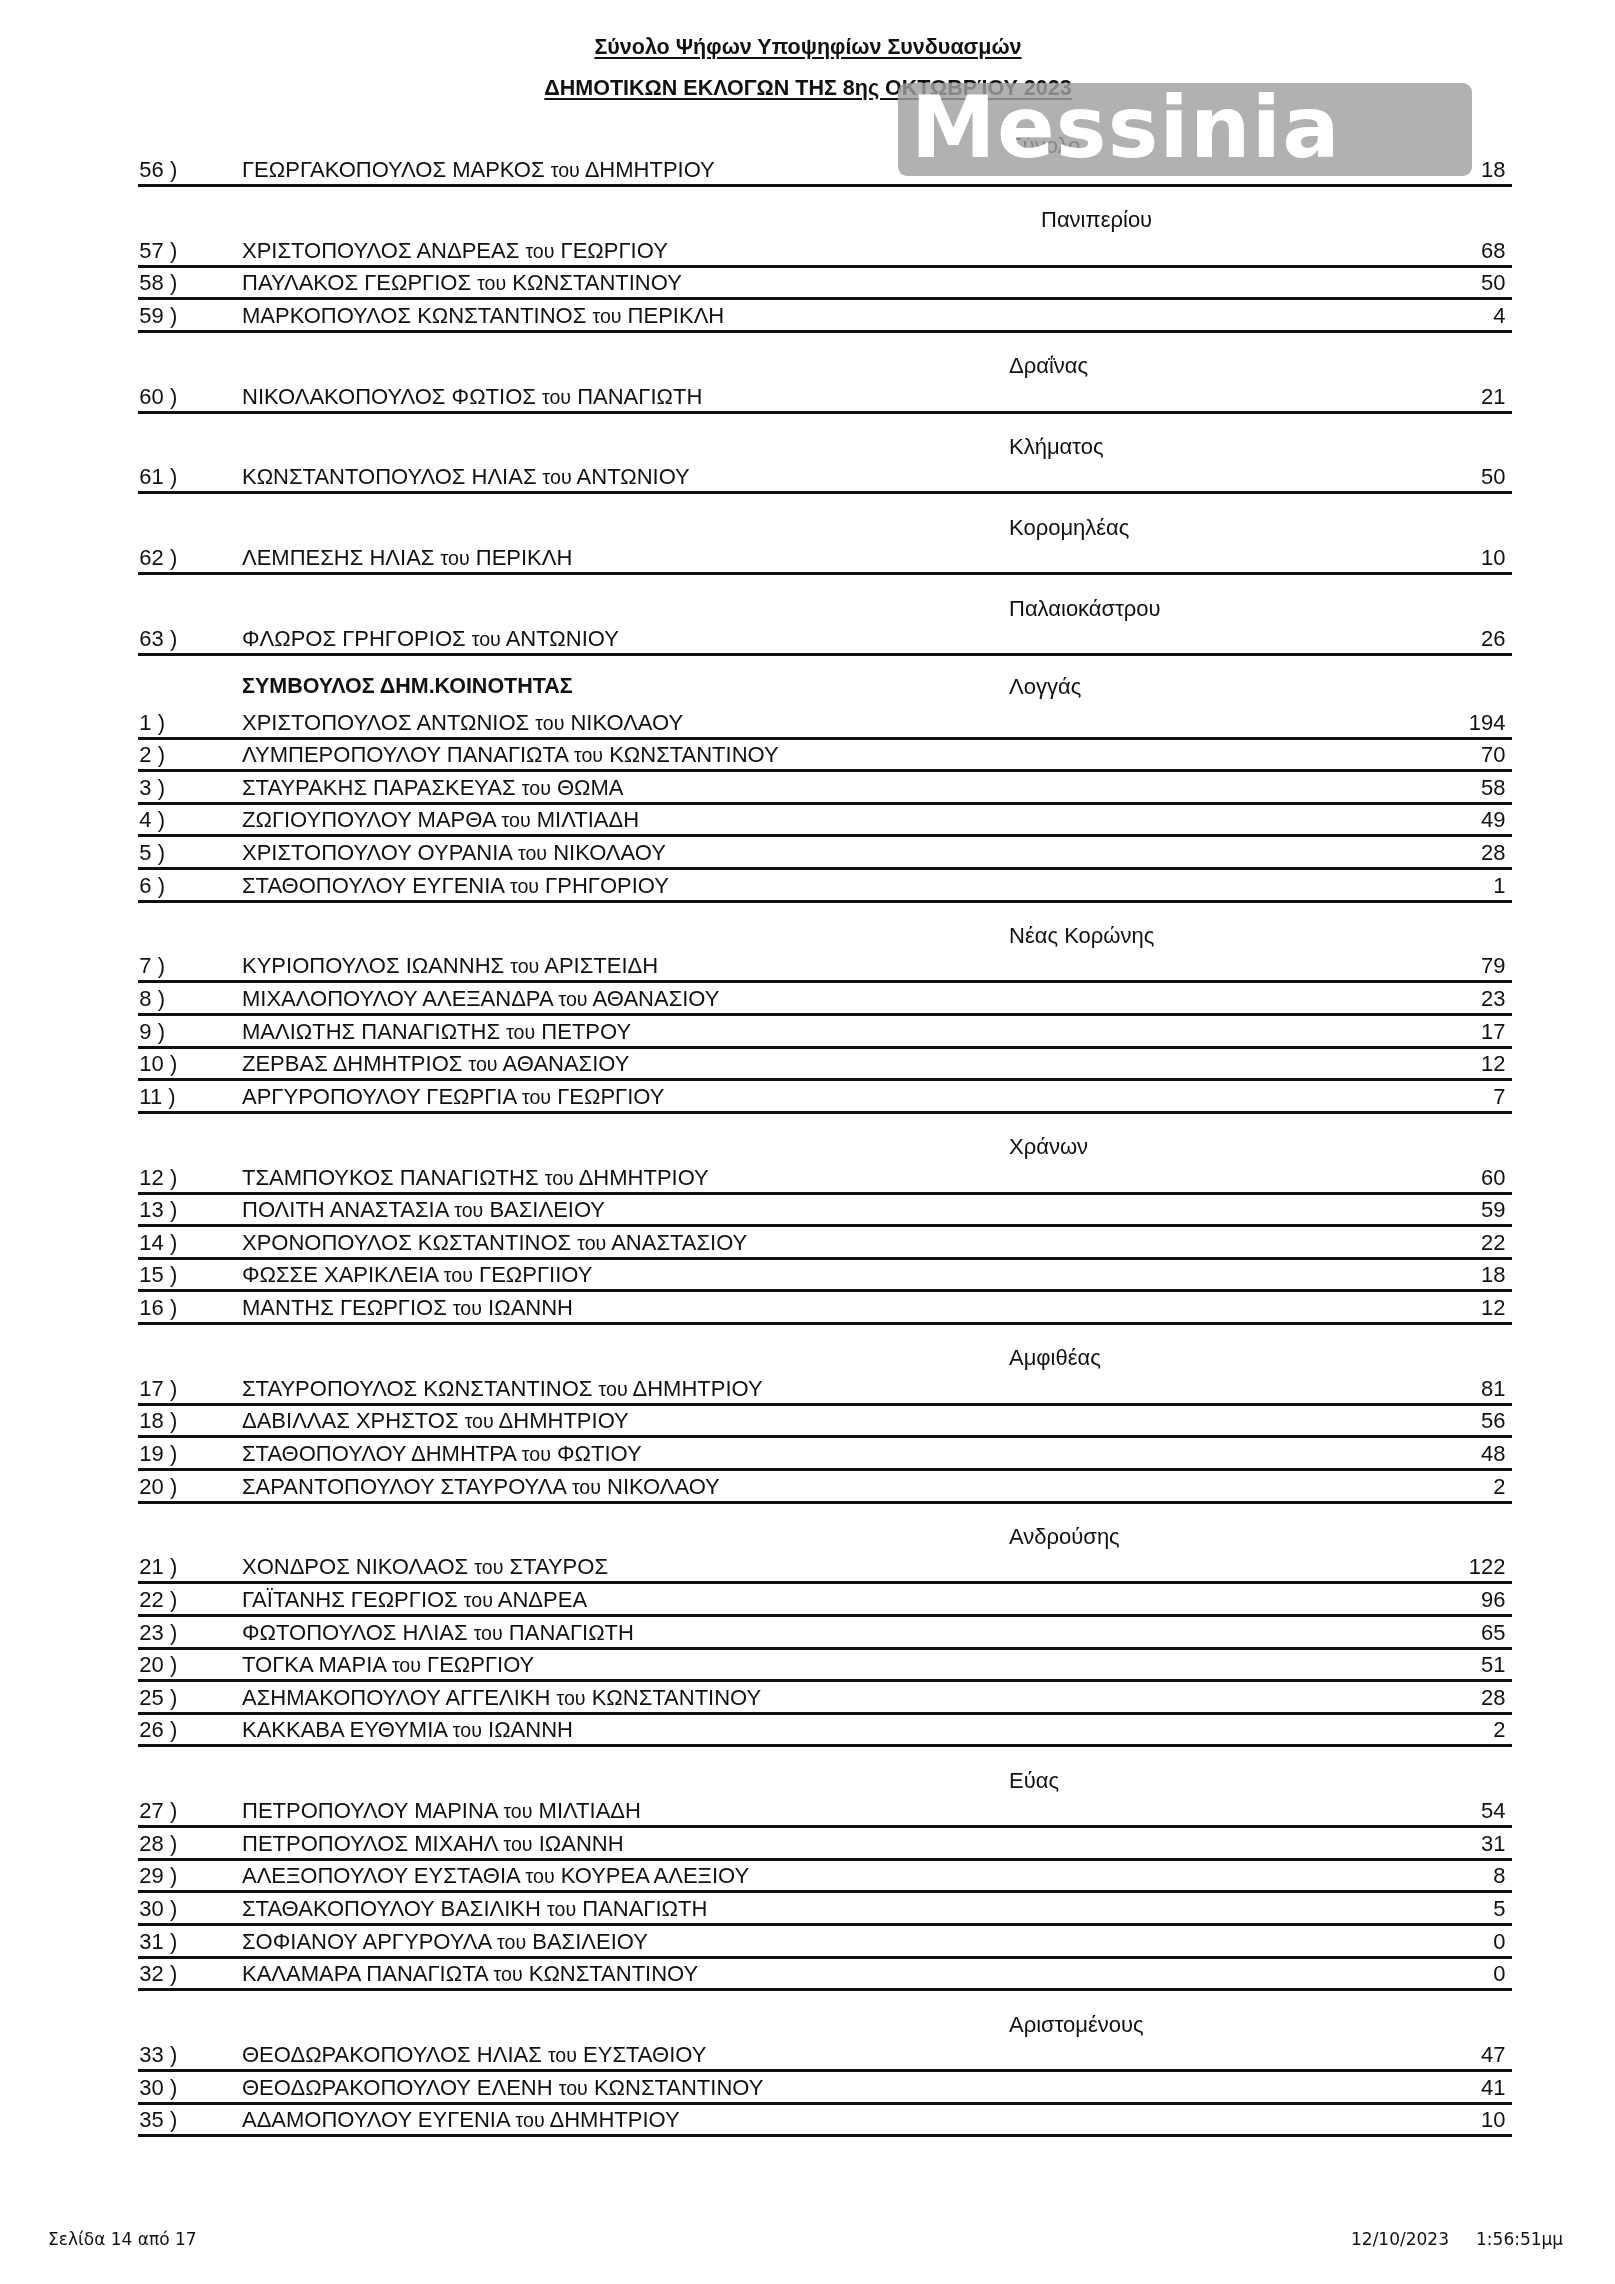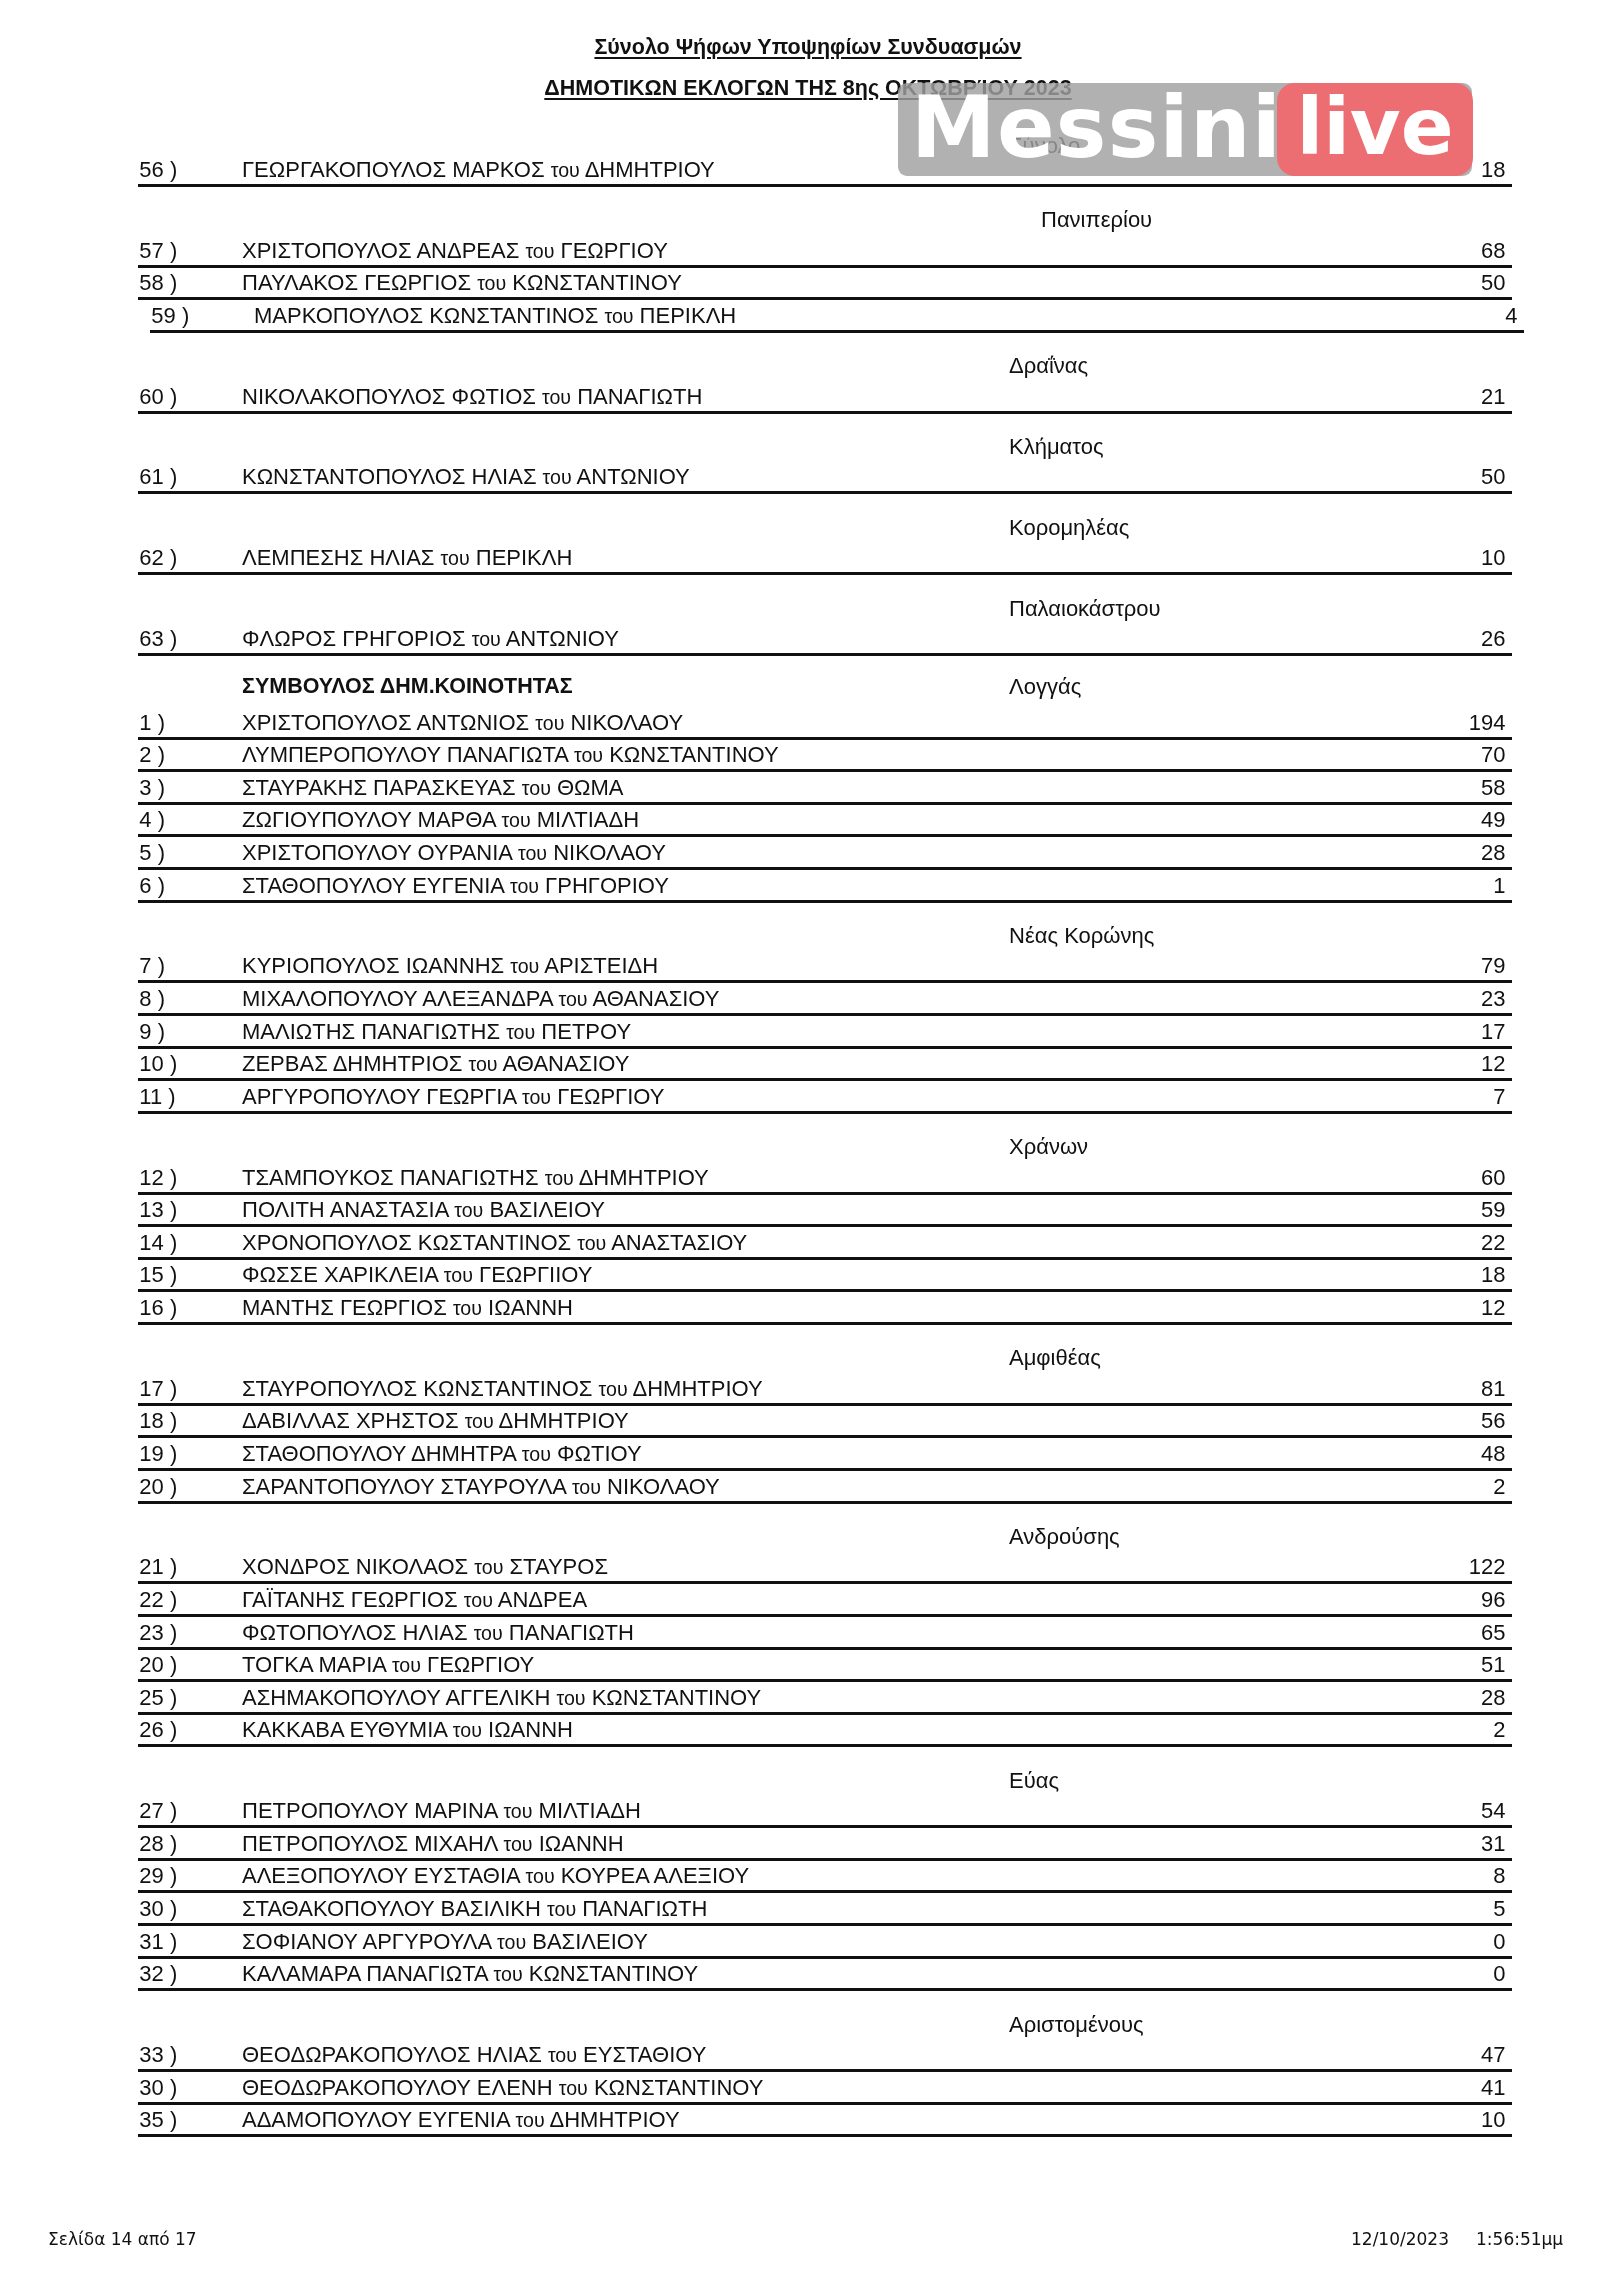--- a/index.html
+++ b/index.html
@@ -36,42 +36,41 @@
                   font-family: "DejaVu Sans", sans-serif; white-space: pre; }
 </style>
 </head>
 <body>
 
 <div class="title1"><span>Σύνολο Ψήφων Υποψηφίων Συνδυασμών</span></div>
 <div class="title2"><span>ΔΗΜΟΤΙΚΩΝ ΕΚΛΟΓΩΝ ΤΗΣ  8ης ΟΚΤΩΒΡΊΟΥ 2023</span></div>
 
 <div class="watermark">
   <div class="wm-text">Messinia</div>
-  <div class="wm-live">live</div>
 </div>
 
 <div class="doc" id="doc">
     <div class="village" style="top: 133px;">Σύνολο</div>
     <div class="row" style="top: 154px;">
       <div class="num">56 )</div>
       <div class="name">ΓΕΩΡΓΑΚΟΠΟΥΛΟΣ ΜΑΡΚΟΣ <span class="patr">του</span> ΔΗΜΗΤΡΙΟΥ</div>
       <div class="votes">18</div>
     </div>
     <div class="village" style="top: 207px; margin-left: 32px;">Πανιπερίου</div>
     <div class="row" style="top: 235px;">
       <div class="num">57 )</div>
       <div class="name">ΧΡΙΣΤΟΠΟΥΛΟΣ ΑΝΔΡΕΑΣ <span class="patr">του</span> ΓΕΩΡΓΙΟΥ</div>
       <div class="votes">68</div>
     </div>
     <div class="row" style="top: 267px;">
       <div class="num">58 )</div>
       <div class="name">ΠΑΥΛΑΚΟΣ ΓΕΩΡΓΙΟΣ <span class="patr">του</span> ΚΩΝΣΤΑΝΤΙΝΟΥ</div>
       <div class="votes">50</div>
     </div>
-    <div class="row" style="top: 300px; margin-left: 12px;">
+    <div class="row" style="top: 300px;">
       <div class="num">59 )</div>
       <div class="name">ΜΑΡΚΟΠΟΥΛΟΣ ΚΩΝΣΤΑΝΤΙΝΟΣ <span class="patr">του</span> ΠΕΡΙΚΛΗ</div>
       <div class="votes">4</div>
     </div>
     <div class="village" style="top: 353px;">Δραΐνας</div>
     <div class="row" style="top: 381px;">
       <div class="num">60 )</div>
       <div class="name">ΝΙΚΟΛΑΚΟΠΟΥΛΟΣ ΦΩΤΙΟΣ <span class="patr">του</span> ΠΑΝΑΓΙΩΤΗ</div>
       <div class="votes">21</div>
     </div>

